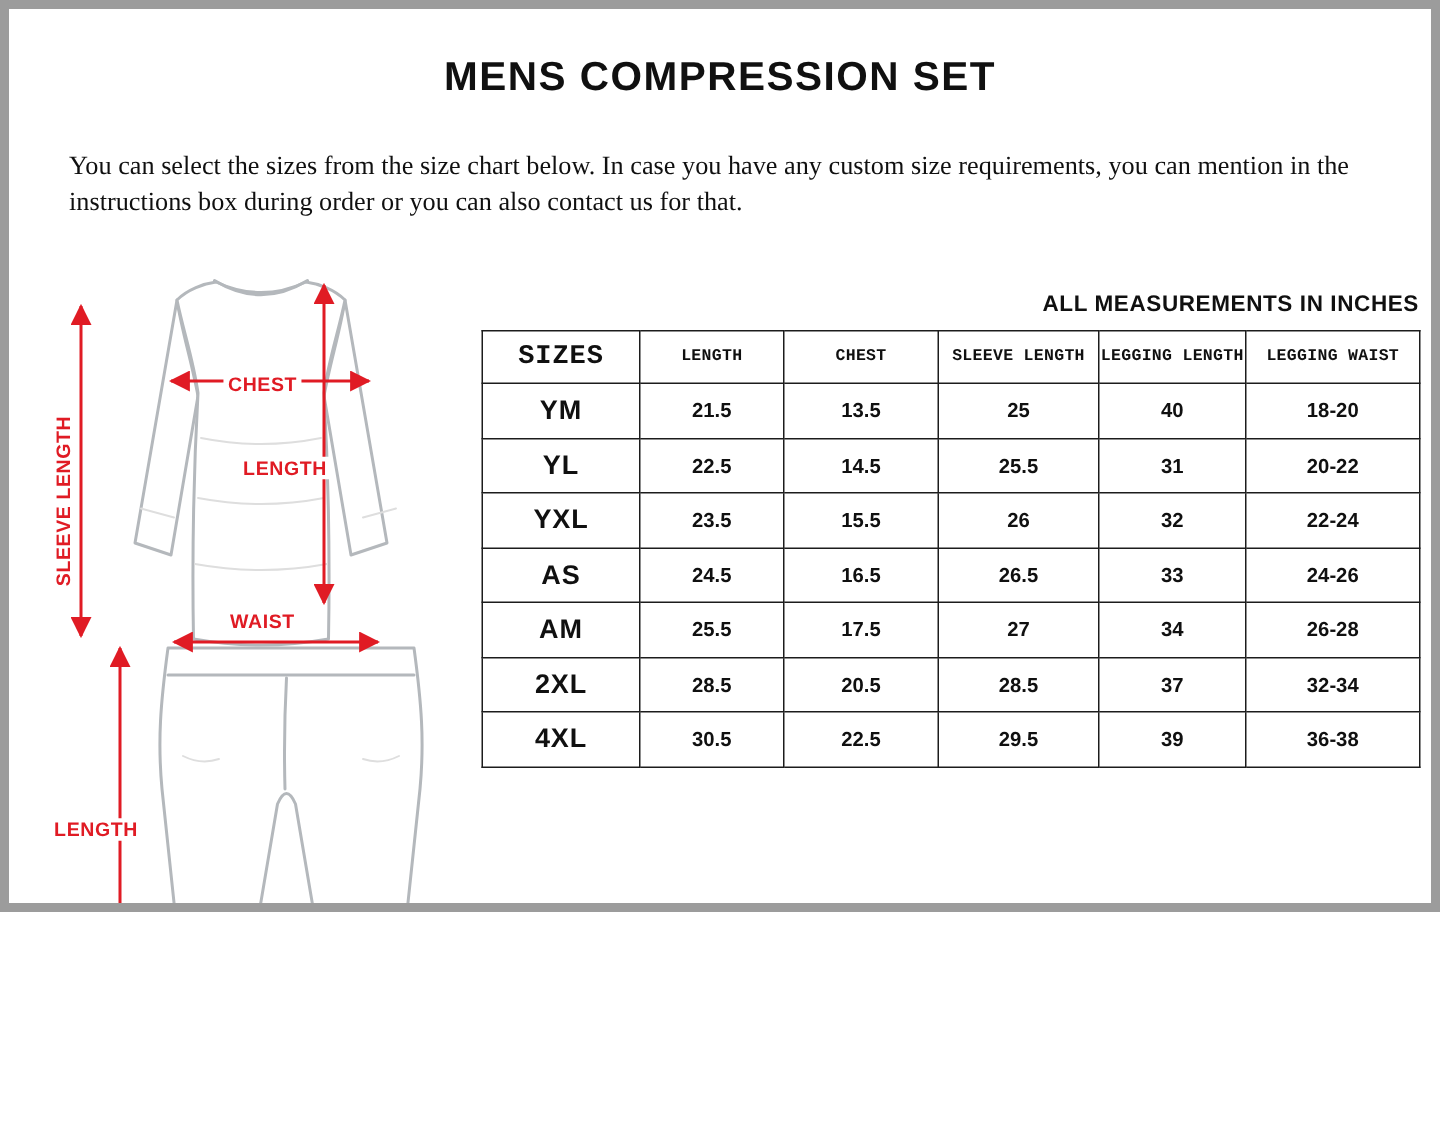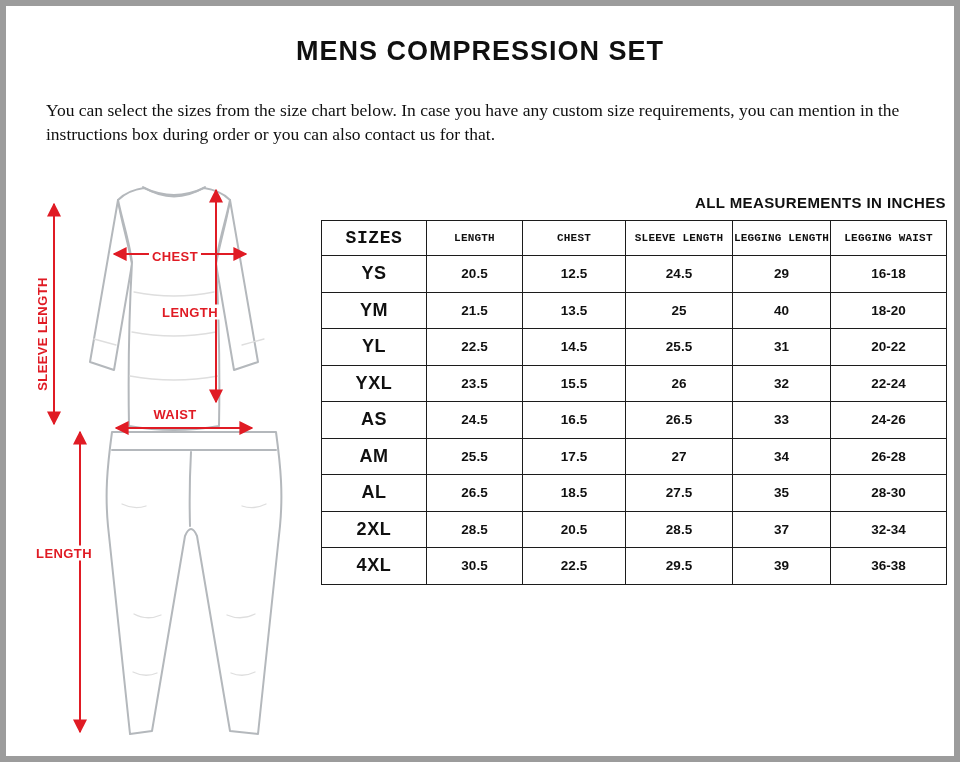--- a/index.html
+++ b/index.html
@@ -1,19 +1,19 @@
 <!DOCTYPE html>
 <html><head>
 <meta charset="utf-8">
 <style>
   * { margin:0; padding:0; box-sizing:border-box; }
   html,body { background:#ffffff; }
   body { font-family:"Liberation Sans","DejaVu Sans",sans-serif; }
   .page {
-    position:relative; width:960px; height:762px; background:#fff;
+    position:relative; width:960px; height:608px; background:#fff;
     border:6px solid #9c9c9c; overflow:hidden;
   }
   .page-title {
     position:absolute; top:30px; left:0; width:100%; text-align:center;
     font-size:27px; font-weight:bold; letter-spacing:1px; color:#101010;
   }
   .intro {
     position:absolute; top:92px; left:40px; width:878px;
     font-family:"Liberation Serif","DejaVu Serif",serif;
     font-size:17.5px; line-height:24px; color:#101010;
@@ -121,28 +121,20 @@
           <th class="sizes-col">SIZES</th>
           <th>LENGTH</th>
           <th>CHEST</th>
           <th>SLEEVE LENGTH</th>
           <th>LEGGING LENGTH</th>
           <th>LEGGING WAIST</th>
         </tr>
     </thead>
     <tbody>
         <tr>
-          <td class="size-cell">YS</td>
-          <td class="val-cell">20.5</td>
-          <td class="val-cell">12.5</td>
-          <td class="val-cell">24.5</td>
-          <td class="val-cell">29</td>
-          <td class="val-cell">16-18</td>
-        </tr>
-        <tr>
           <td class="size-cell">YM</td>
           <td class="val-cell">21.5</td>
           <td class="val-cell">13.5</td>
           <td class="val-cell">25</td>
           <td class="val-cell">40</td>
           <td class="val-cell">18-20</td>
         </tr>
         <tr>
           <td class="size-cell">YL</td>
           <td class="val-cell">22.5</td>
@@ -169,28 +161,20 @@
         </tr>
         <tr>
           <td class="size-cell">AM</td>
           <td class="val-cell">25.5</td>
           <td class="val-cell">17.5</td>
           <td class="val-cell">27</td>
           <td class="val-cell">34</td>
           <td class="val-cell">26-28</td>
         </tr>
         <tr>
-          <td class="size-cell">AL</td>
-          <td class="val-cell">26.5</td>
-          <td class="val-cell">18.5</td>
-          <td class="val-cell">27.5</td>
-          <td class="val-cell">35</td>
-          <td class="val-cell">28-30</td>
-        </tr>
-        <tr>
           <td class="size-cell">2XL</td>
           <td class="val-cell">28.5</td>
           <td class="val-cell">20.5</td>
           <td class="val-cell">28.5</td>
           <td class="val-cell">37</td>
           <td class="val-cell">32-34</td>
         </tr>
         <tr>
           <td class="size-cell">4XL</td>
           <td class="val-cell">30.5</td>

